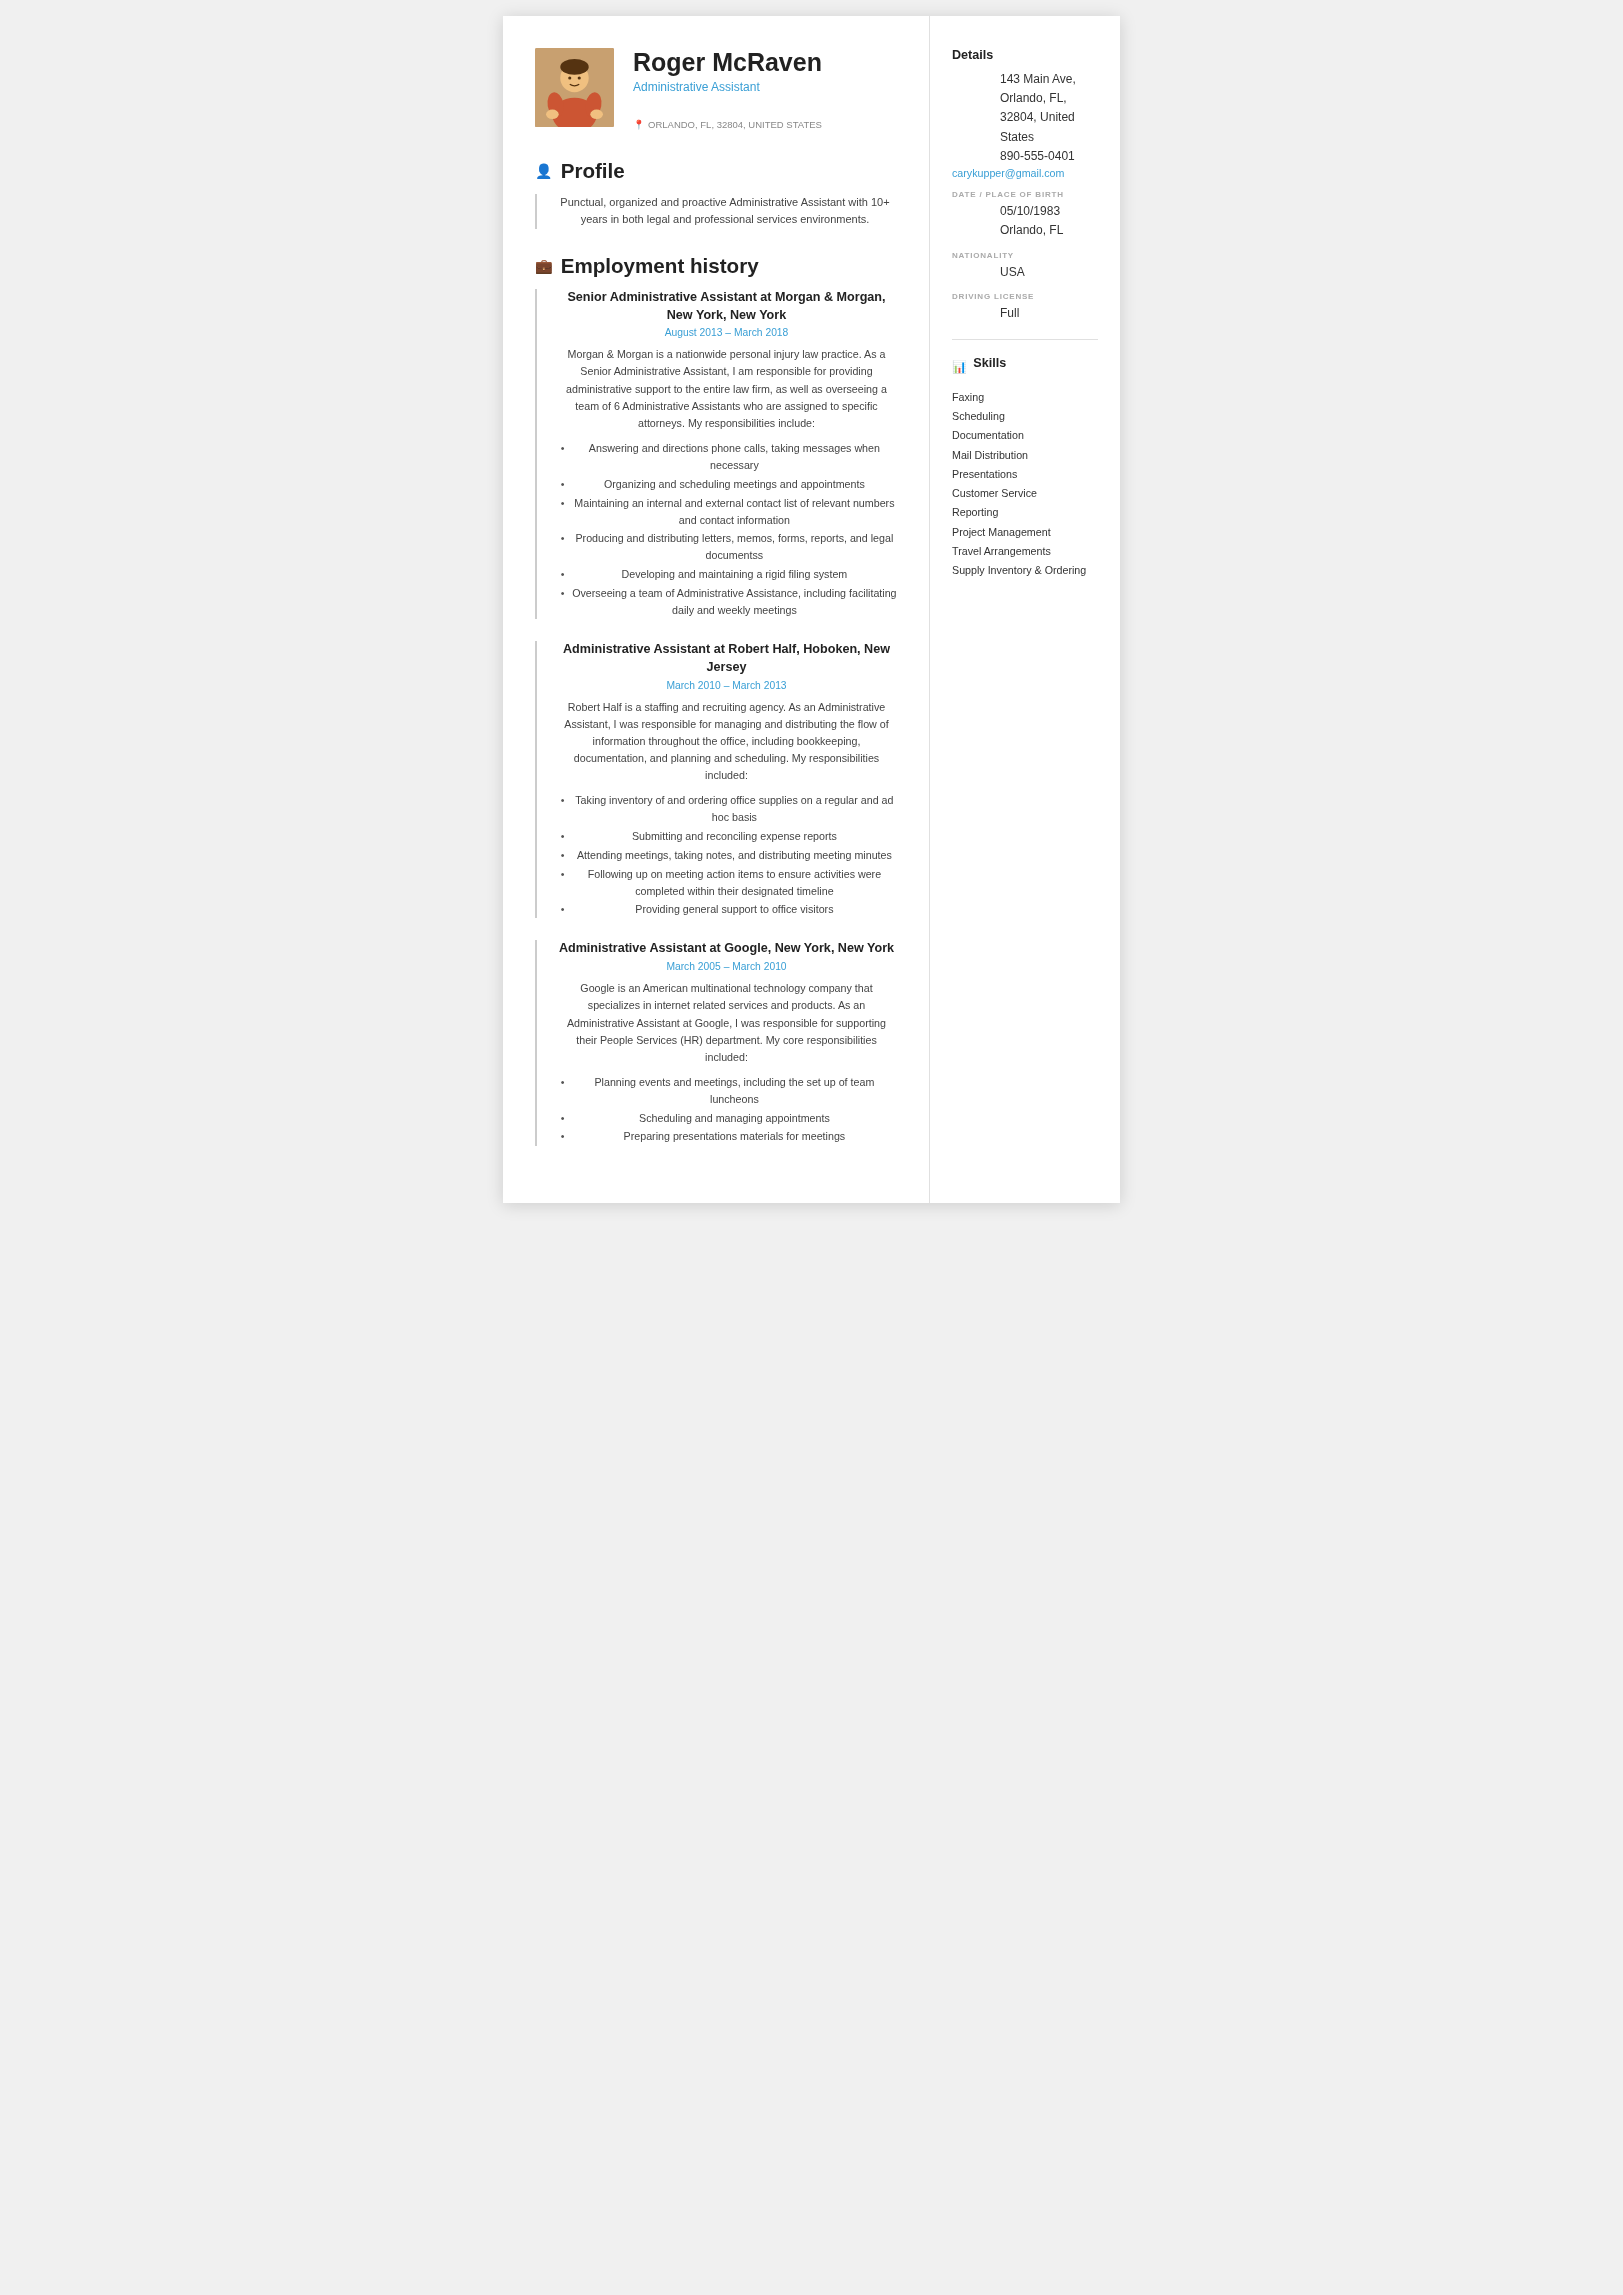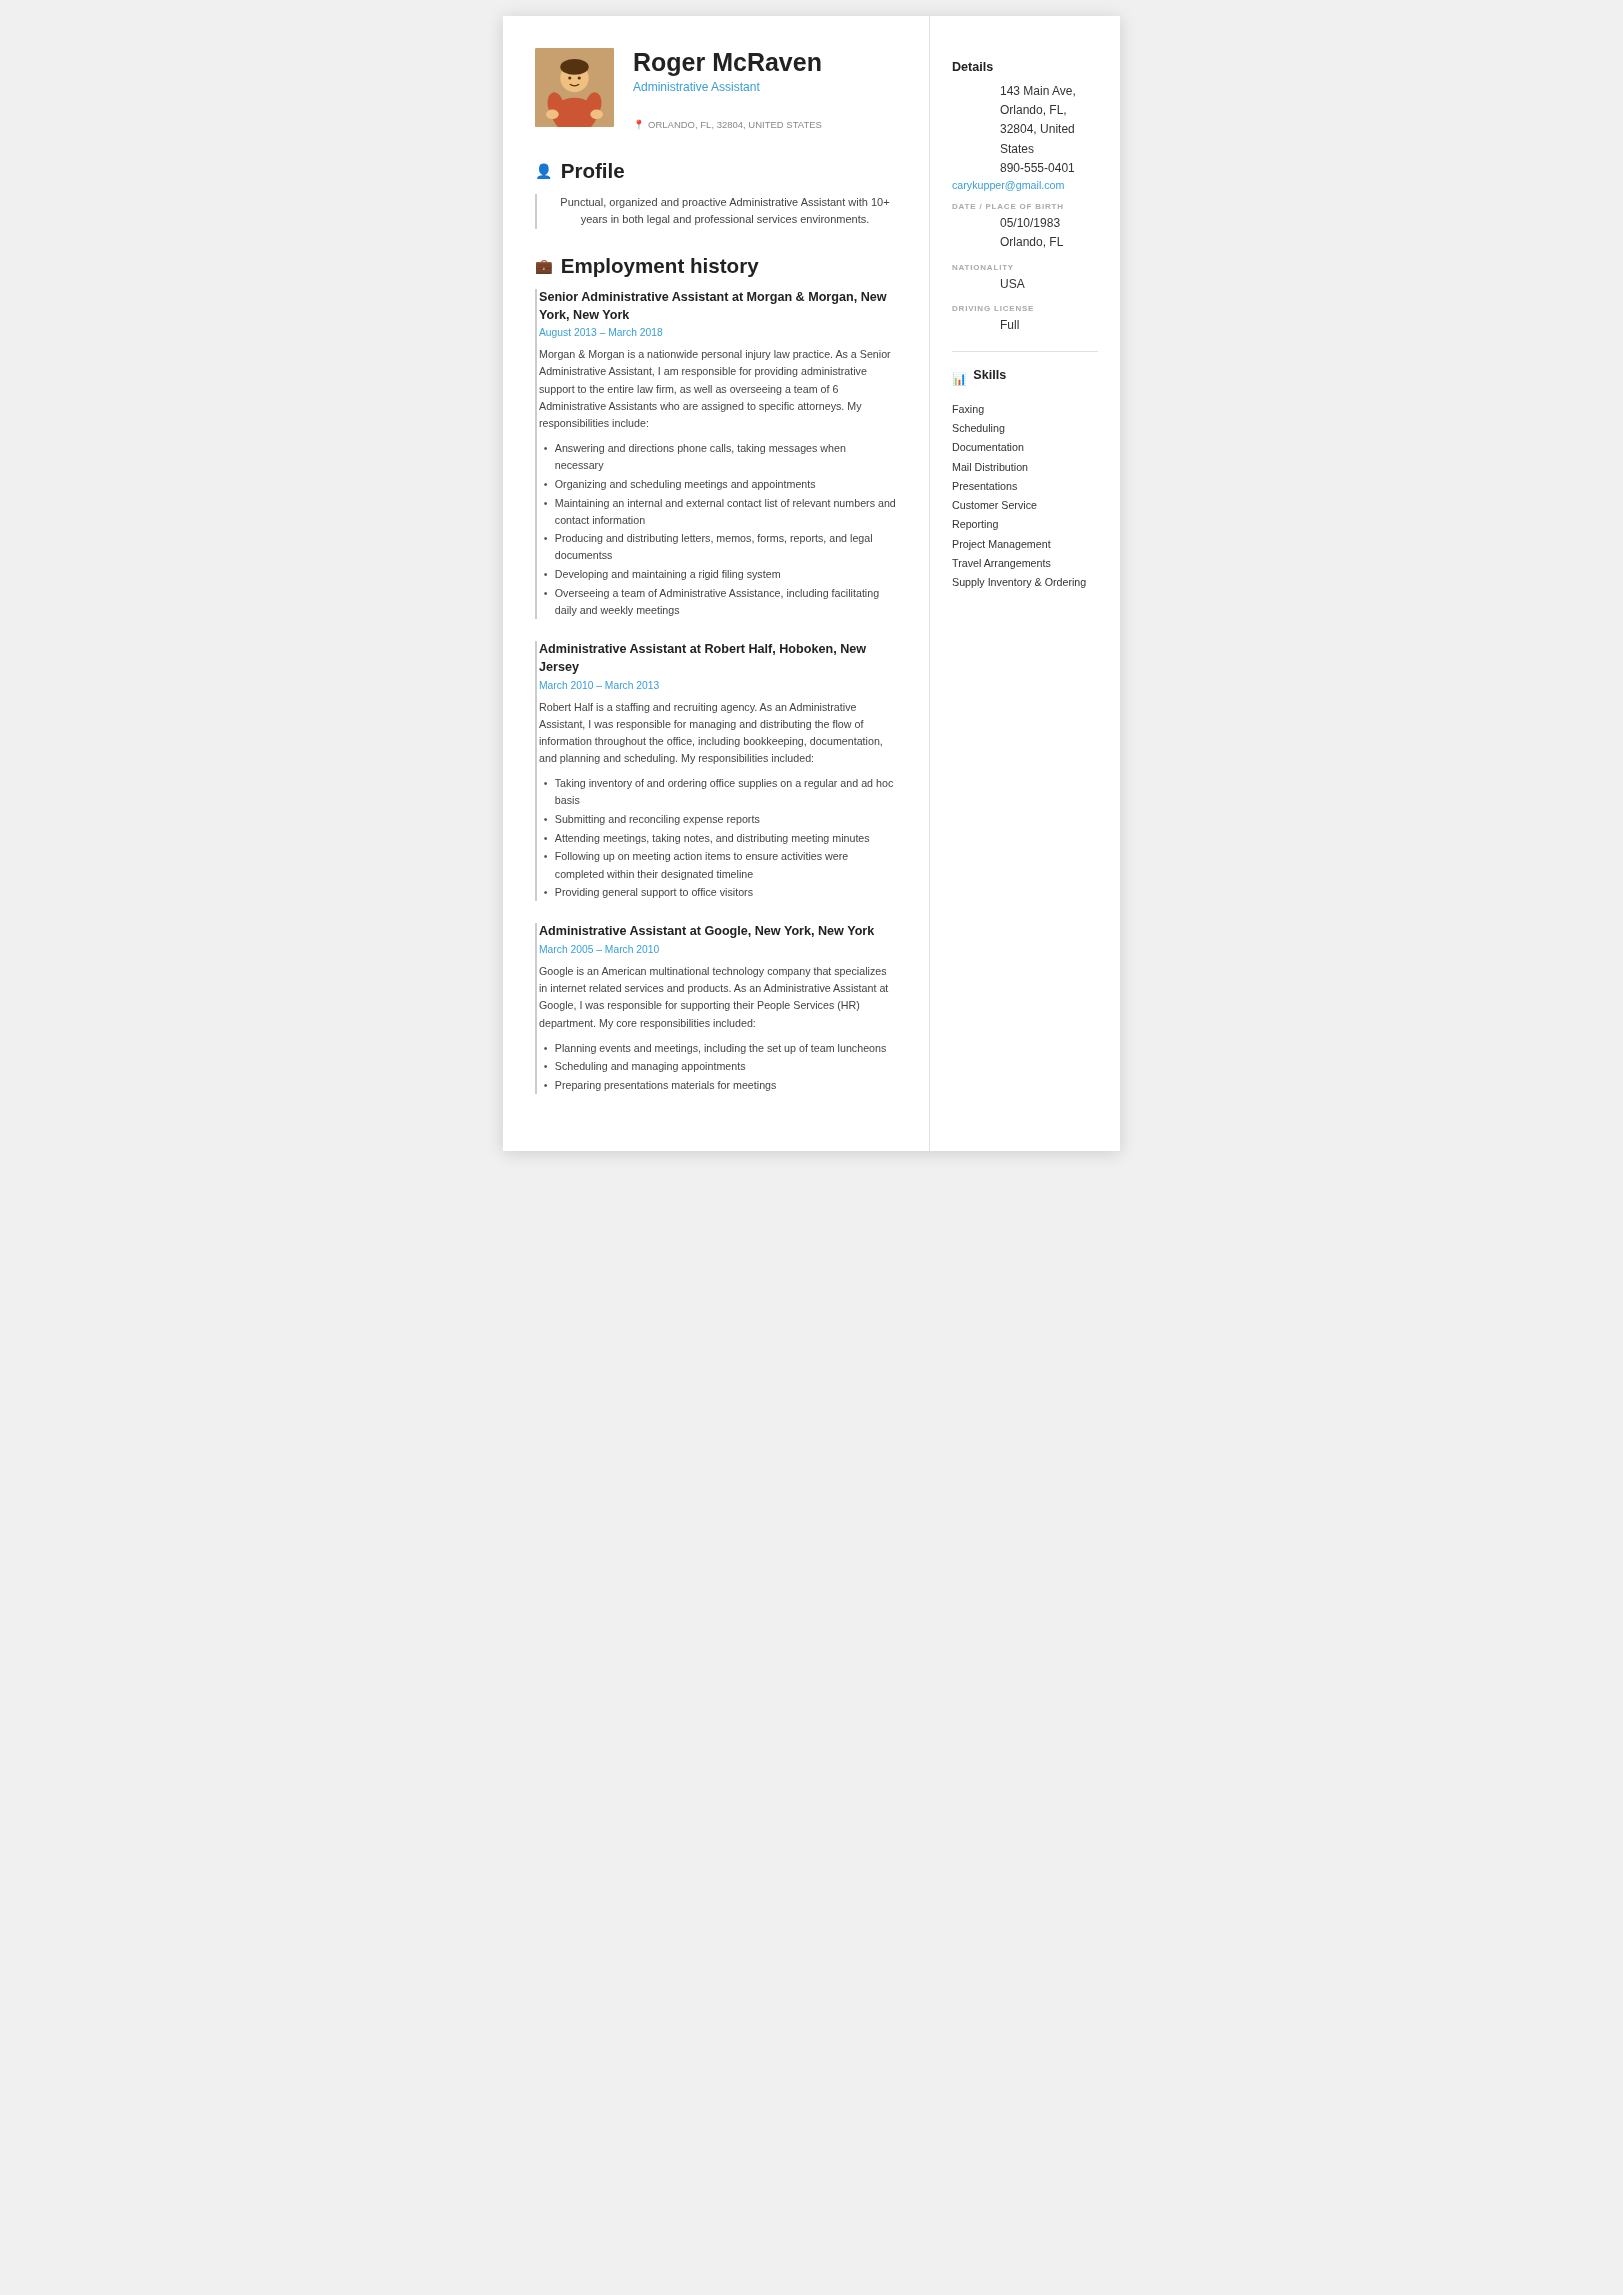--- a/index.html
+++ b/index.html
@@ -19,21 +19,21 @@
       display: flex;
       box-shadow: 0 1.6px 16px rgba(0,0,0,0.15);
     }
     .main-content {
       flex: 1;
       padding: 32px 32px 32px 32px;
       border-right: 0.8px solid #e0e0e0;
     }
     .sidebar {
       width: 190px;
-      padding: 44px 22px;
+      padding: 32px 22px;
       background: #fff;
     }
 
     
     .header {
       display: flex;
       align-items: flex-start;
       margin-bottom: 28.5px;
     }
     .avatar {
@@ -100,22 +100,23 @@
     }
     .profile-text {
       font-size: 11px;
       color: #444;
       line-height: 1.6;
     }
 
     
     .job-entry {
       border-left: 2.4px solid #ccc;
-      padding-left: 2px;
+      padding-left: 19px;
       margin-bottom: 22px;
+      text-align: center;
     }
     .job-title {
       font-size: 12.6px;
       font-weight: bold;
       color: #222;
       margin-bottom: 3.2px;
       line-height: 1.4;
     }
     .job-dates {
       font-size: 10.3px;

